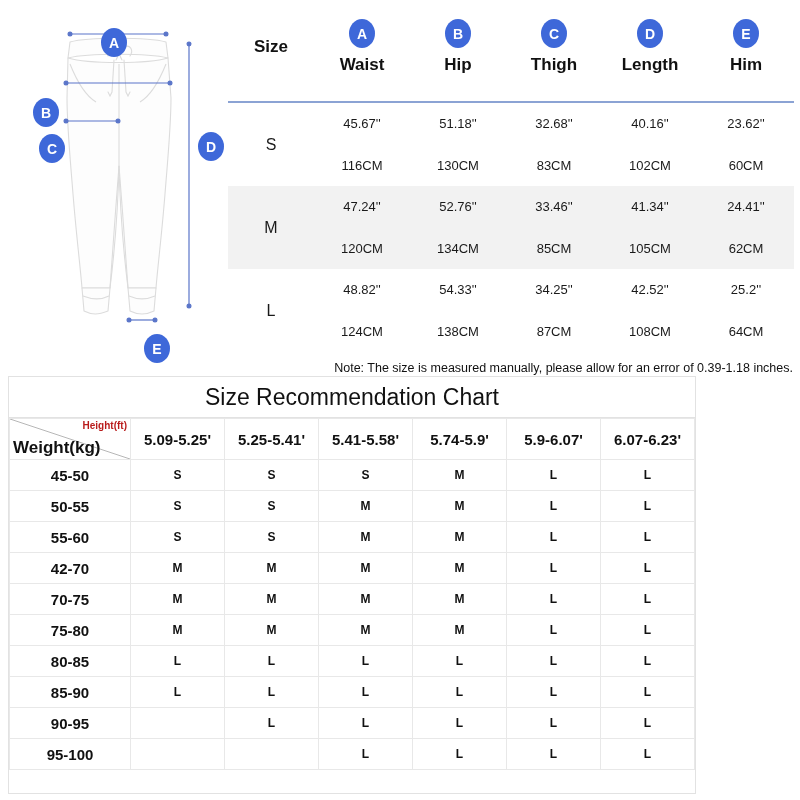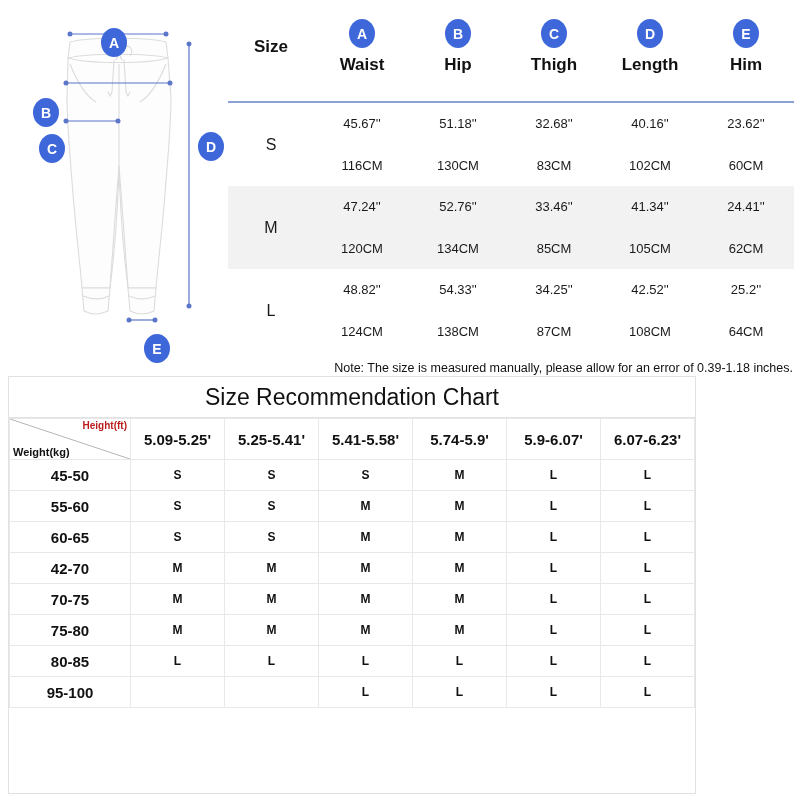--- a/index.html
+++ b/index.html
@@ -180,21 +180,21 @@
   .corner-cell .lbl-h {
     position: absolute;
     right: 3px; top: 1px;
     font-size: 10px;
     font-weight: 700;
     color: #b91c1c;
   }
   .corner-cell .lbl-w {
     position: absolute;
     left: 3px; bottom: 1px;
-    font-size: 11px;
+    font-size: 17px;
     font-weight: 700;
     color: #111;
   }
   #reco-chart tbody td {
     height: 30px;
     padding: 0;
     font-size: 12px;
     font-weight: 700;
     color: #111;
   }
@@ -400,38 +400,38 @@
       <tr>
           <td class="wt">45-50</td>
           <td>S</td>
           <td>S</td>
           <td>S</td>
           <td>M</td>
           <td>L</td>
           <td>L</td>
         </tr>
       <tr>
+          <td class="wt">50-55</td>
+          <td>S</td>
+          <td>S</td>
+          <td>M</td>
+          <td>M</td>
+          <td>L</td>
+          <td>L</td>
+        </tr>
+      <tr>
           <td class="wt">55-60</td>
           <td>S</td>
           <td>S</td>
           <td>M</td>
           <td>M</td>
           <td>L</td>
           <td>L</td>
         </tr>
       <tr>
-          <td class="wt">60-65</td>
-          <td>S</td>
-          <td>S</td>
-          <td>M</td>
-          <td>M</td>
-          <td>L</td>
-          <td>L</td>
-        </tr>
-      <tr>
           <td class="wt">42-70</td>
           <td>M</td>
           <td>M</td>
           <td>M</td>
           <td>M</td>
           <td>L</td>
           <td>L</td>
         </tr>
       <tr>
           <td class="wt">70-75</td>
@@ -447,20 +447,38 @@
           <td>M</td>
           <td>M</td>
           <td>M</td>
           <td>M</td>
           <td>L</td>
           <td>L</td>
         </tr>
       <tr>
           <td class="wt">80-85</td>
           <td>L</td>
+          <td>L</td>
+          <td>L</td>
+          <td>L</td>
+          <td>L</td>
+          <td>L</td>
+        </tr>
+      <tr>
+          <td class="wt">85-90</td>
+          <td>L</td>
+          <td>L</td>
+          <td>L</td>
+          <td>L</td>
+          <td>L</td>
+          <td>L</td>
+        </tr>
+      <tr>
+          <td class="wt">90-95</td>
+          <td></td>
           <td>L</td>
           <td>L</td>
           <td>L</td>
           <td>L</td>
           <td>L</td>
         </tr>
       <tr>
           <td class="wt">95-100</td>
           <td></td>
           <td></td>

